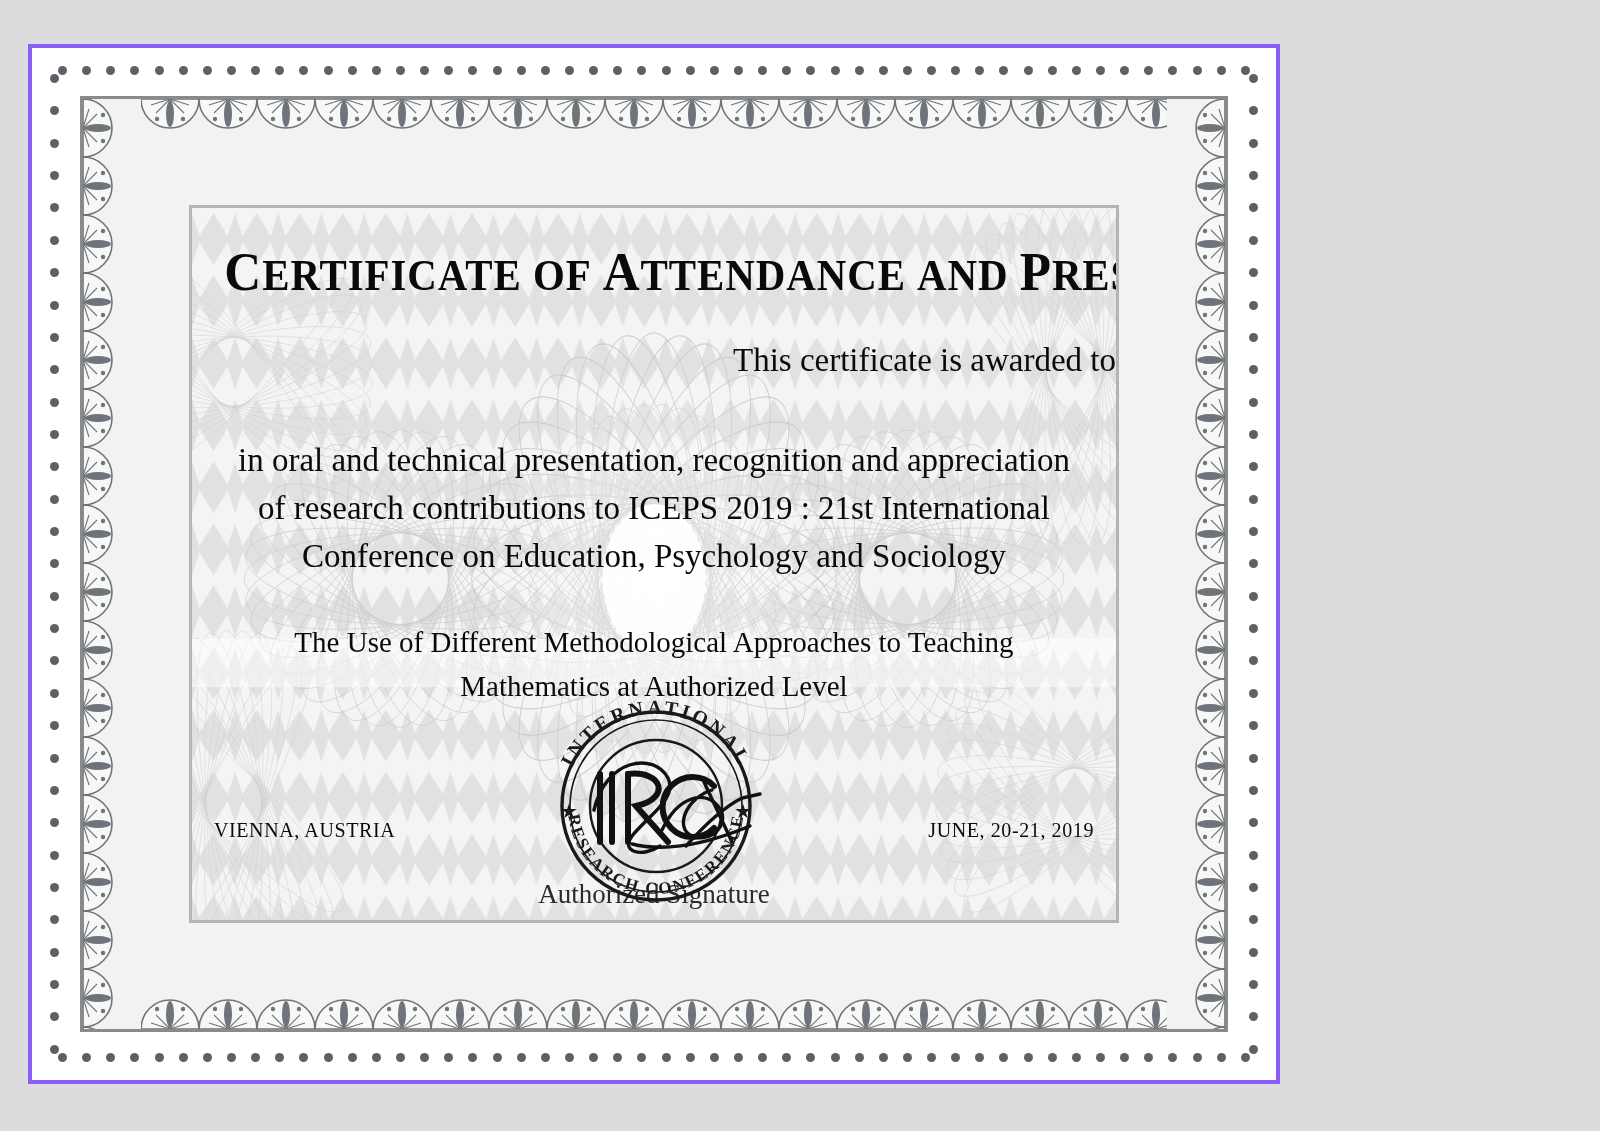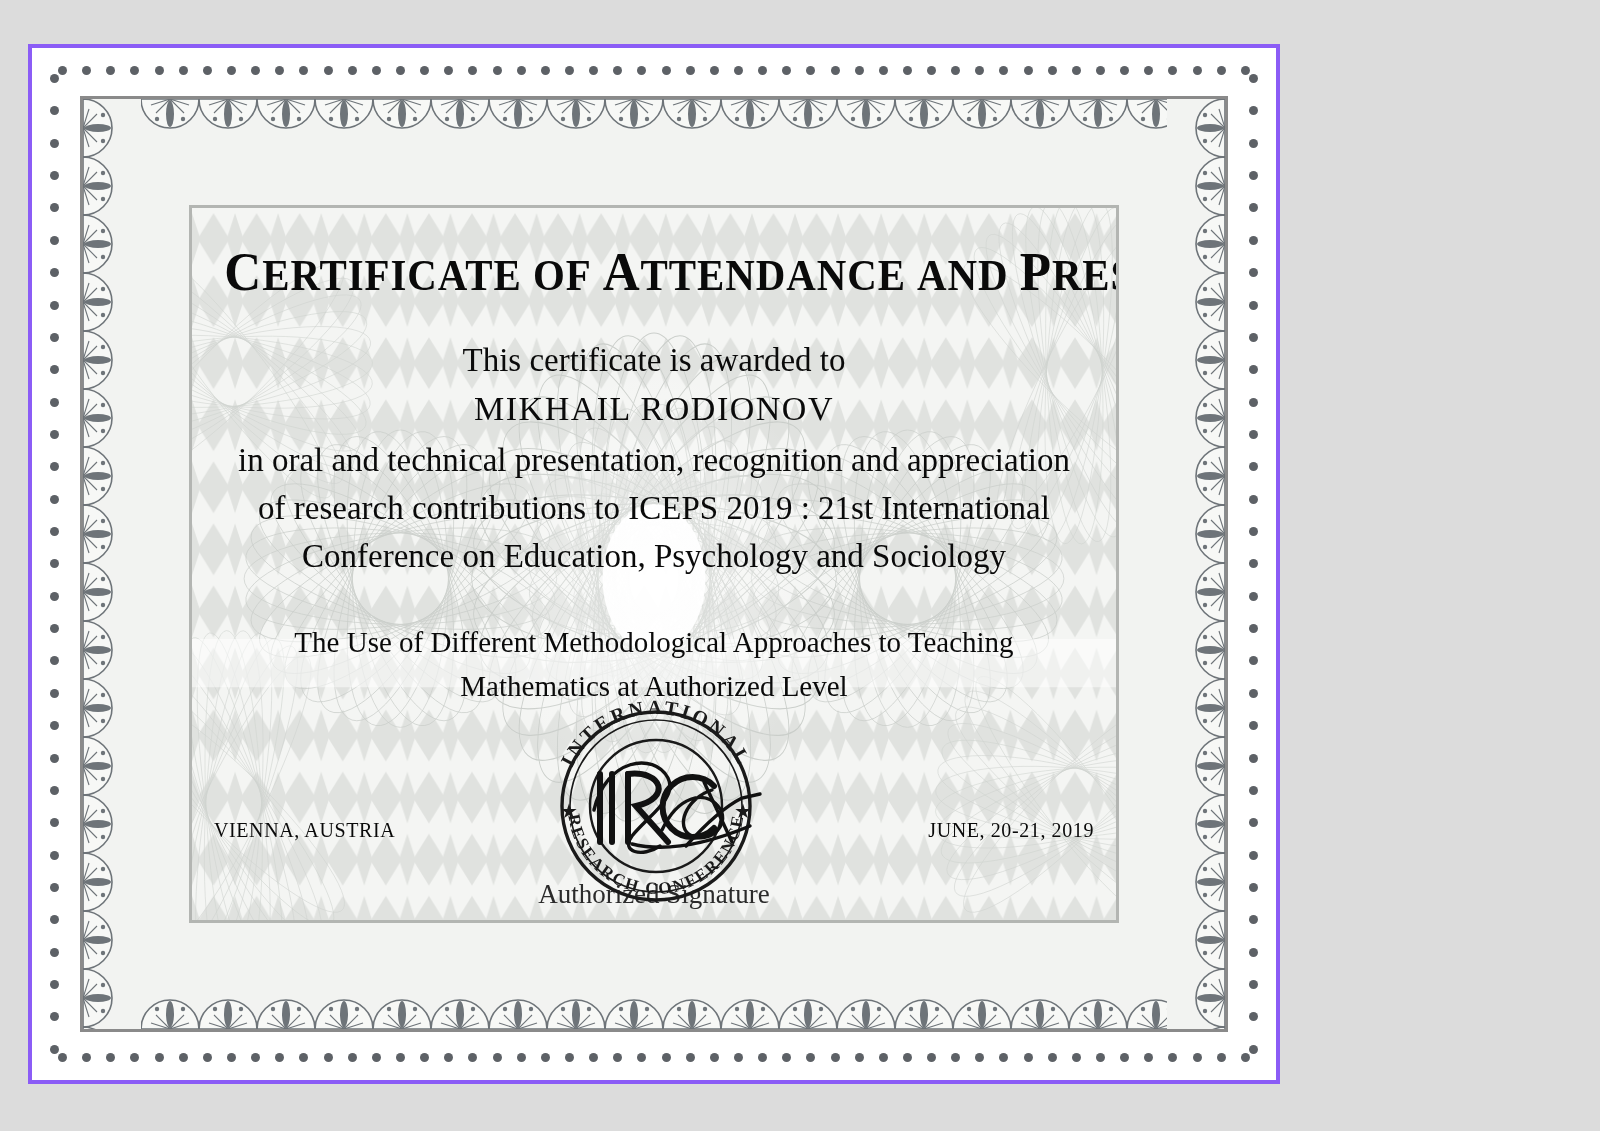--- a/index.html
+++ b/index.html
@@ -83,21 +83,21 @@
     line-height:1;
     letter-spacing:1px;
     transform:scaleX(0.93);
     white-space:nowrap;
   }
   .cert-title .cap{font-size:55px;}
   .cert-title .sc{font-size:44px;}
 
   .awarded-line{
     position:absolute;left:0;right:0;top:132px;
-    font-size:33px;line-height:1.25;
+    font-size:33px;line-height:1.25;text-align:right;
   }
   .recipient{
     position:absolute;left:0;right:0;top:180px;
     font-size:34px;letter-spacing:1.5px;line-height:1.25;
   }
   .body-text{
     position:absolute;left:40px;right:40px;top:228px;
     font-size:33px;line-height:1.46;
   }
   .paper-title{
@@ -666,21 +666,20 @@
           <rect x="0" y="905" width="1330" height="30" fill="#ffffff" opacity="0.45"></rect>
         </svg>
       </div>
 
       <div class="content">
 
         <div class="cert-title" id="cert-title"><span class="cap">C</span><span class="sc">ERTIFICATE</span><span class="sc">&nbsp;</span><span class="sc">OF</span><span class="sc">&nbsp;</span><span class="cap">A</span><span class="sc">TTENDANCE</span><span class="sc">&nbsp;</span><span class="sc">AND</span><span class="sc">&nbsp;</span><span class="cap">P</span><span class="sc">RESENTATION</span></div>
 
         <div class="awarded-line">This certificate is awarded to</div>
 
-        <div class="recipient">MIKHAIL RODIONOV</div>
 
         <div class="body-text">in oral and technical presentation, recognition and appreciation of research contributions to ICEPS 2019 : 21st International Conference on Education, Psychology and Sociology</div>
 
         <div class="paper-title">The Use of Different Methodological Approaches to Teaching Mathematics at Authorized Level</div>
 
 
         <div class="footer-left">VIENNA, AUSTRIA</div>
 
         <div class="footer-right">JUNE, 20-21, 2019</div>
 

